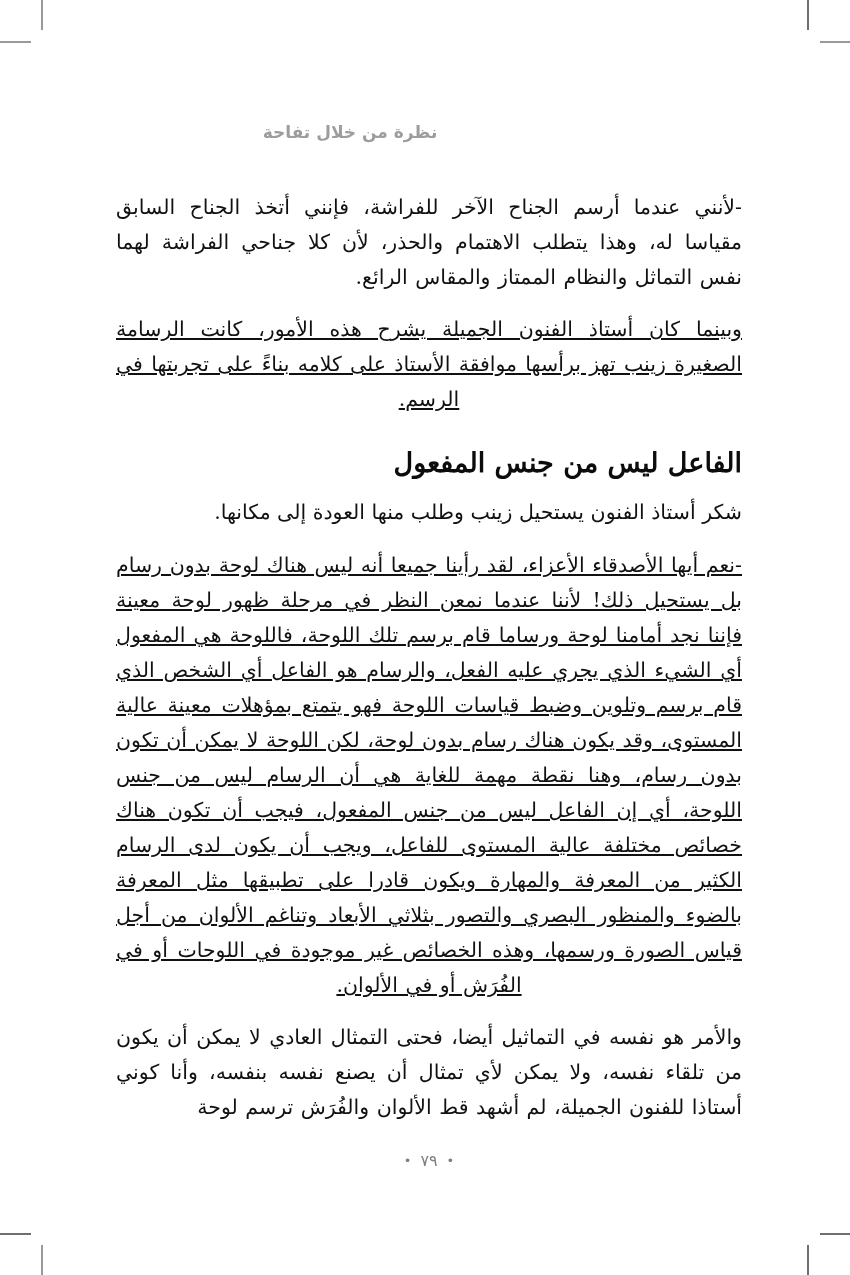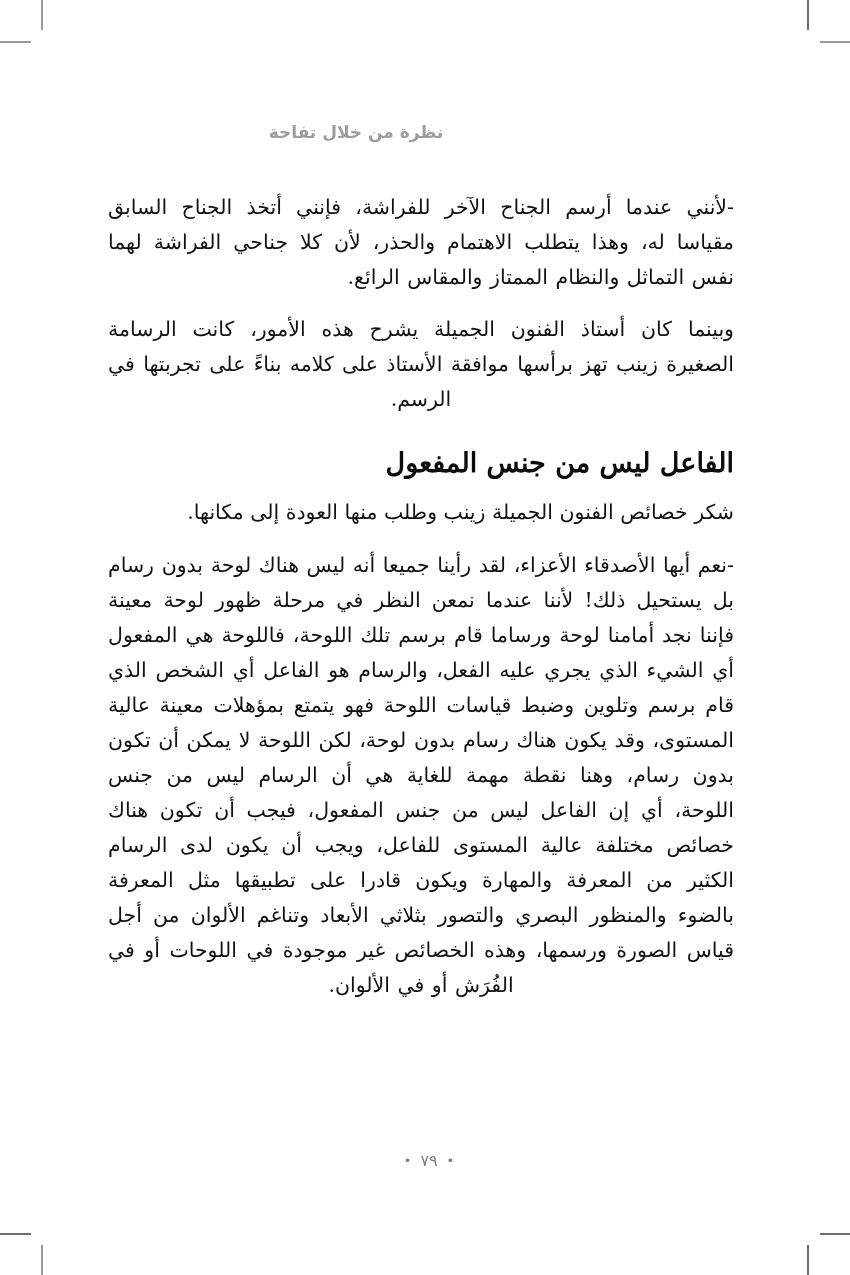--- a/index.html
+++ b/index.html
@@ -31,54 +31,55 @@
   .crop-tr-h { left: 820px; top: 41px;   width: 30px;  }
   .crop-bl-h { left: 0;     top: 1233px; width: 31px;  }
   .crop-bl-v { left: 41px;  top: 1245px; height: 30px; }
   .crop-br-h { left: 820px; top: 1233px; width: 30px;  }
   .crop-br-v { left: 807px; top: 1245px; height: 30px; }
 
   
   .running-head {
     position: absolute;
     top: 122px;
-    left: 18px;
+    left: 12px;
     width: 676px;
     text-align: center;
     color: #9d9d9d;
     font-size: 17px;
     font-weight: bold;
     letter-spacing: 0.5px;
     font-family: "DejaVu Sans", "Liberation Sans", sans-serif;
     direction: rtl;
   }
 
   
   .text-column {
     position: absolute;
     top: 190px;
-    right: 116px;
+    right: 108px;
     width: 626px;
     direction: rtl;
     text-align: justify;
     text-align-last: right;
     color: #111111;
   }
 
   p.body {
     margin: 0 0 17px 0;
     font-size: 20.5px;
     line-height: 35px;
     text-align: justify;
     text-align-last: right;
     word-spacing: 1px;
   }
 
   p.body.last-center {
     text-align-last: center;
+    text-decoration: underline;
   }
 
   h2.section-title {
     margin: 26px 0 12px 0;
     font-size: 27px;
     line-height: 40px;
     font-weight: bold;
     text-align: right;
     color: #0c0c0c;
   }
@@ -131,24 +132,25 @@
   <div class="running-head">نظرة من خلال تفاحة</div>
 
   <div class="text-column">
 
     <p class="body">-لأنني عندما أرسم الجناح الآخر للفراشة، فإنني أتخذ الجناح السابق مقياسا له، وهذا يتطلب الاهتمام والحذر، لأن كلا جناحي الفراشة لهما نفس التماثل والنظام الممتاز والمقاس الرائع.</p>
 
     <p class="body last-center">وبينما كان أستاذ الفنون الجميلة يشرح هذه الأمور، كانت الرسامة الصغيرة زينب تهز برأسها موافقة الأستاذ على كلامه بناءً على تجربتها في الرسم.</p>
 
     <h2 class="section-title">الفاعل ليس من جنس المفعول</h2>
 
-    <p class="lead-line">شكر خصائص الفنون الجميلة زينب وطلب منها العودة إلى مكانها.</p>
+    <p class="lead-line">شكر أستاذ الفنون يستحيل زينب وطلب منها العودة إلى مكانها.</p>
 
     <p class="body last-center">-نعم أيها الأصدقاء الأعزاء، لقد رأينا جميعا أنه ليس هناك لوحة بدون رسام بل يستحيل ذلك! لأننا عندما نمعن النظر في مرحلة ظهور لوحة معينة فإننا نجد أمامنا لوحة ورساما قام برسم تلك اللوحة، فاللوحة هي المفعول أي الشيء الذي يجري عليه الفعل، والرسام هو الفاعل أي الشخص الذي قام برسم وتلوين وضبط قياسات اللوحة فهو يتمتع بمؤهلات معينة عالية المستوى، وقد يكون هناك رسام بدون لوحة، لكن اللوحة لا يمكن أن تكون بدون رسام، وهنا نقطة مهمة للغاية هي أن الرسام ليس من جنس اللوحة، أي إن الفاعل ليس من جنس المفعول، فيجب أن تكون هناك خصائص مختلفة عالية المستوى للفاعل، ويجب أن يكون لدى الرسام الكثير من المعرفة والمهارة ويكون قادرا على تطبيقها مثل المعرفة بالضوء والمنظور البصري والتصور بثلاثي الأبعاد وتناغم الألوان من أجل قياس الصورة ورسمها، وهذه الخصائص غير موجودة في اللوحات أو في الفُرَش أو في الألوان.</p>
 
+    <p class="body">والأمر هو نفسه في التماثيل أيضا، فحتى التمثال العادي لا يمكن أن يكون من تلقاء نفسه، ولا يمكن لأي تمثال أن يصنع نفسه بنفسه، وأنا كوني أستاذا للفنون الجميلة، لم أشهد قط الألوان والفُرَش ترسم لوحة</p>
 
   </div>
 
   <div class="folio">
     <span class="dot">•</span><span class="num">٧٩</span><span class="dot">•</span>
   </div>
 
 </div>
 
 </body></html>

